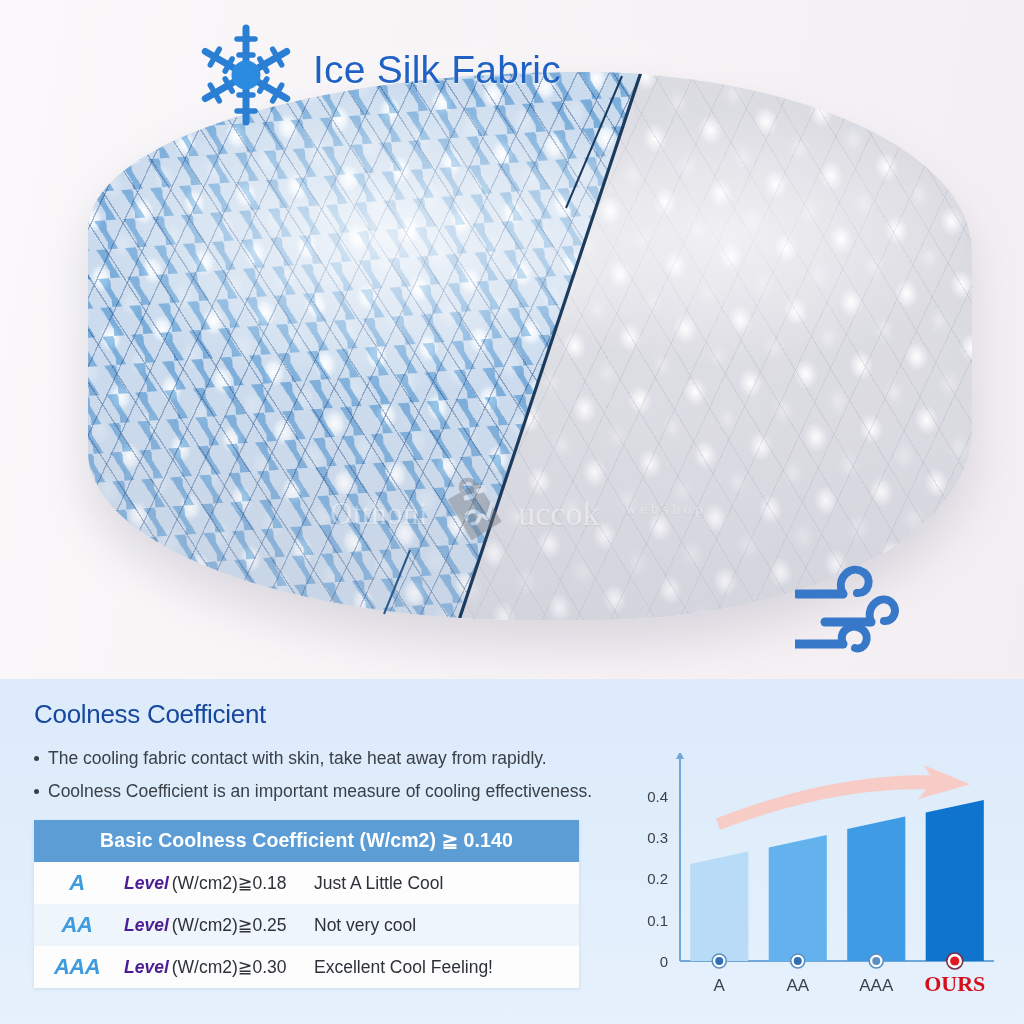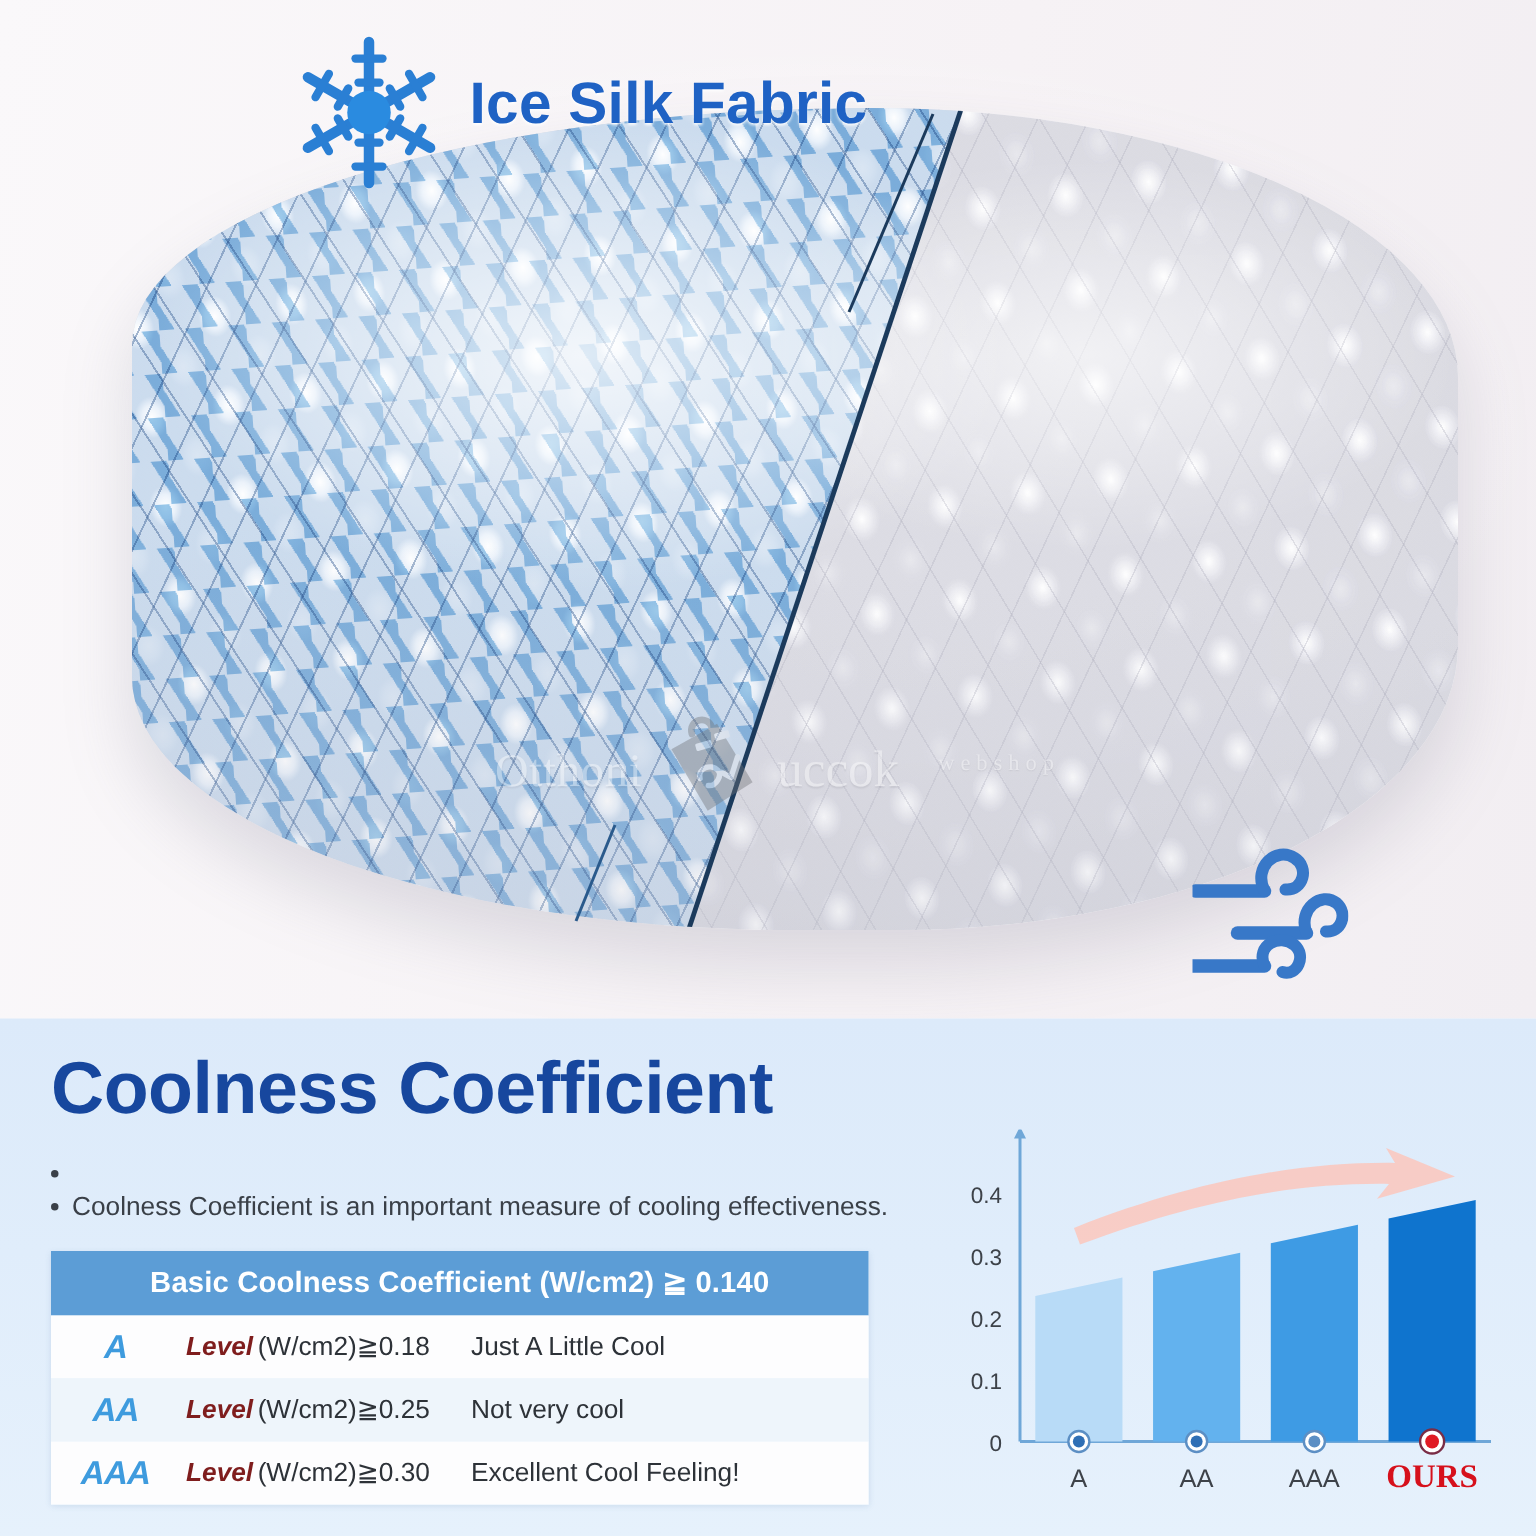--- a/index.html
+++ b/index.html
@@ -129,21 +129,21 @@
   #watermark .wm-sub {
     font-family: "Liberation Serif", serif;
     font-size: 15px; color: #fbfbfc; letter-spacing: 4px;
     margin-top: 5px; margin-left: 26px;
     text-shadow: 0 1px 1px rgba(120,120,130,0.4);
   }
 
   
   #label-ice {
     position: absolute; left: 313px; top: 48px;
-    font-size: 39px; font-weight: bold; color: #1F62C4;
+    font-size: 39px; font-weight: normal; color: #1F62C4;
     letter-spacing: 0.2px;
     text-shadow: 0 1px 2px rgba(255,255,255,0.9);
     white-space: nowrap;
   }
   #icon-snowflake { position: absolute; left: 193px; top: 22px; }
   #leader-ice { position: absolute; left: 560px; top: 72px; pointer-events: none; }
 
   #label-soft {
     position: absolute; left: 362px; top: 600px;
     font-size: 35px; font-weight: bold; color: #1F62C4;
@@ -155,21 +155,21 @@
   #leader-soft { position: absolute; left: 378px; top: 548px; pointer-events: none; }
 
   
   #panel {
     position: absolute; left: 0; top: 679px; width: 1024px; height: 345px;
     background: linear-gradient(180deg, #dceafa 0%, #e0edfb 45%, #e6f1fc 100%);
   }
 
   #panel-left { position: absolute; left: 34px; top: 22px; width: 570px; }
   #panel-title {
-    font-size: 49px; font-weight: bold; color: #17479E;
+    font-size: 26px; font-weight: normal; color: #17479E;
     letter-spacing: -0.3px; line-height: 1.05;
   }
   #bullets { margin-top: 18px; }
   .bullet {
     display: flex; align-items: flex-start; gap: 9px;
     font-size: 17.5px; color: #3a4048; line-height: 1.45;
     margin-bottom: 7px;
   }
   .bullet .dot {
     flex: 0 0 auto; width: 5px; height: 5px; border-radius: 50%;
@@ -197,21 +197,21 @@
     width: 86px; text-align: center;
     font-size: 22px; font-weight: bold; font-style: italic;
     color: #3E9BDE; letter-spacing: -0.5px;
   }
   td.c-spec {
     width: 190px;
     font-size: 17.5px; color: #2d3238;
     white-space: nowrap;
   }
   td.c-spec .lvl {
-    color: #7f1d1d; font-weight: bold; font-style: italic;
+    color: #4c1d95; font-weight: bold; font-style: italic;
     margin-right: 3px;
   }
   td.c-desc {
     text-align: left;
     font-size: 17.5px; color: #2d3238;
   }
   tbody tr.row-odd td.c-desc { background: #f3f8fc; }
   tbody tr.row-even td.c-desc { background: #e9f2fa; }
 
   
@@ -336,20 +336,21 @@
   </div>
 
   <div id="panel">
 
     <div id="panel-left">
       <div id="panel-title">Coolness Coefficient</div>
 
       <div id="bullets">
         <div class="bullet">
           <span class="dot"></span>
+          <span>The cooling fabric contact with skin, take heat away from rapidly.</span>
         </div>
         <div class="bullet">
           <span class="dot"></span>
           <span>Coolness Coefficient is an important measure of cooling effectiveness.</span>
         </div>
       </div>
 
       <table id="coolness-table">
         <thead>
           <tr>

